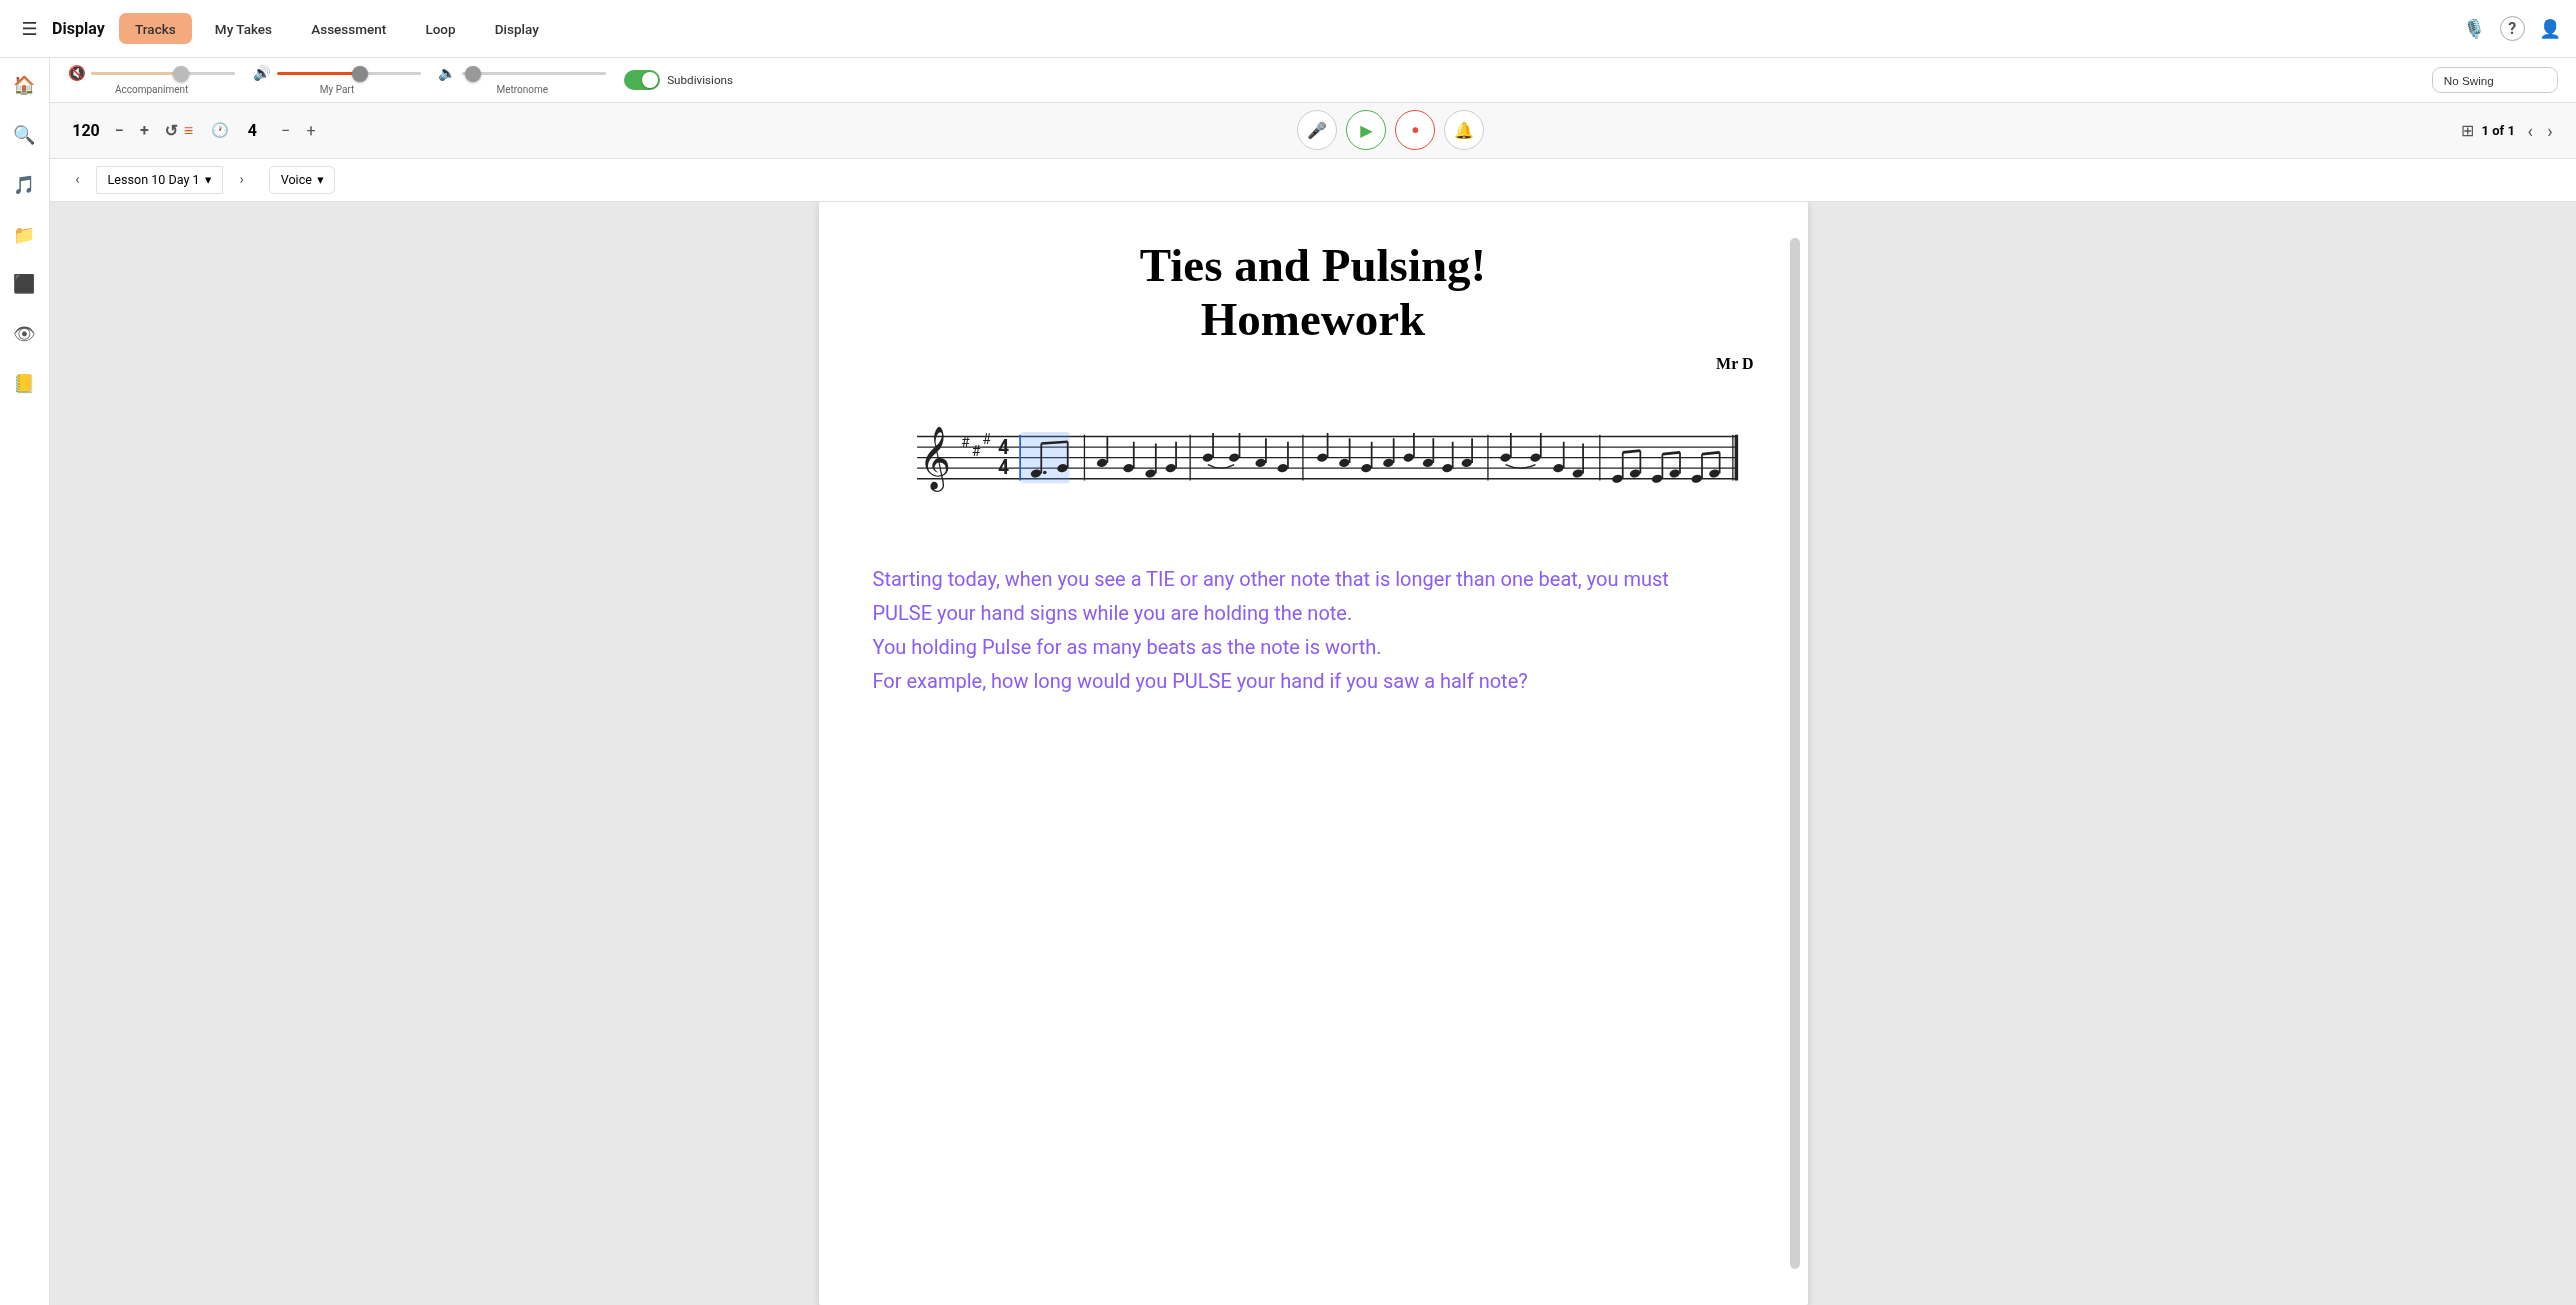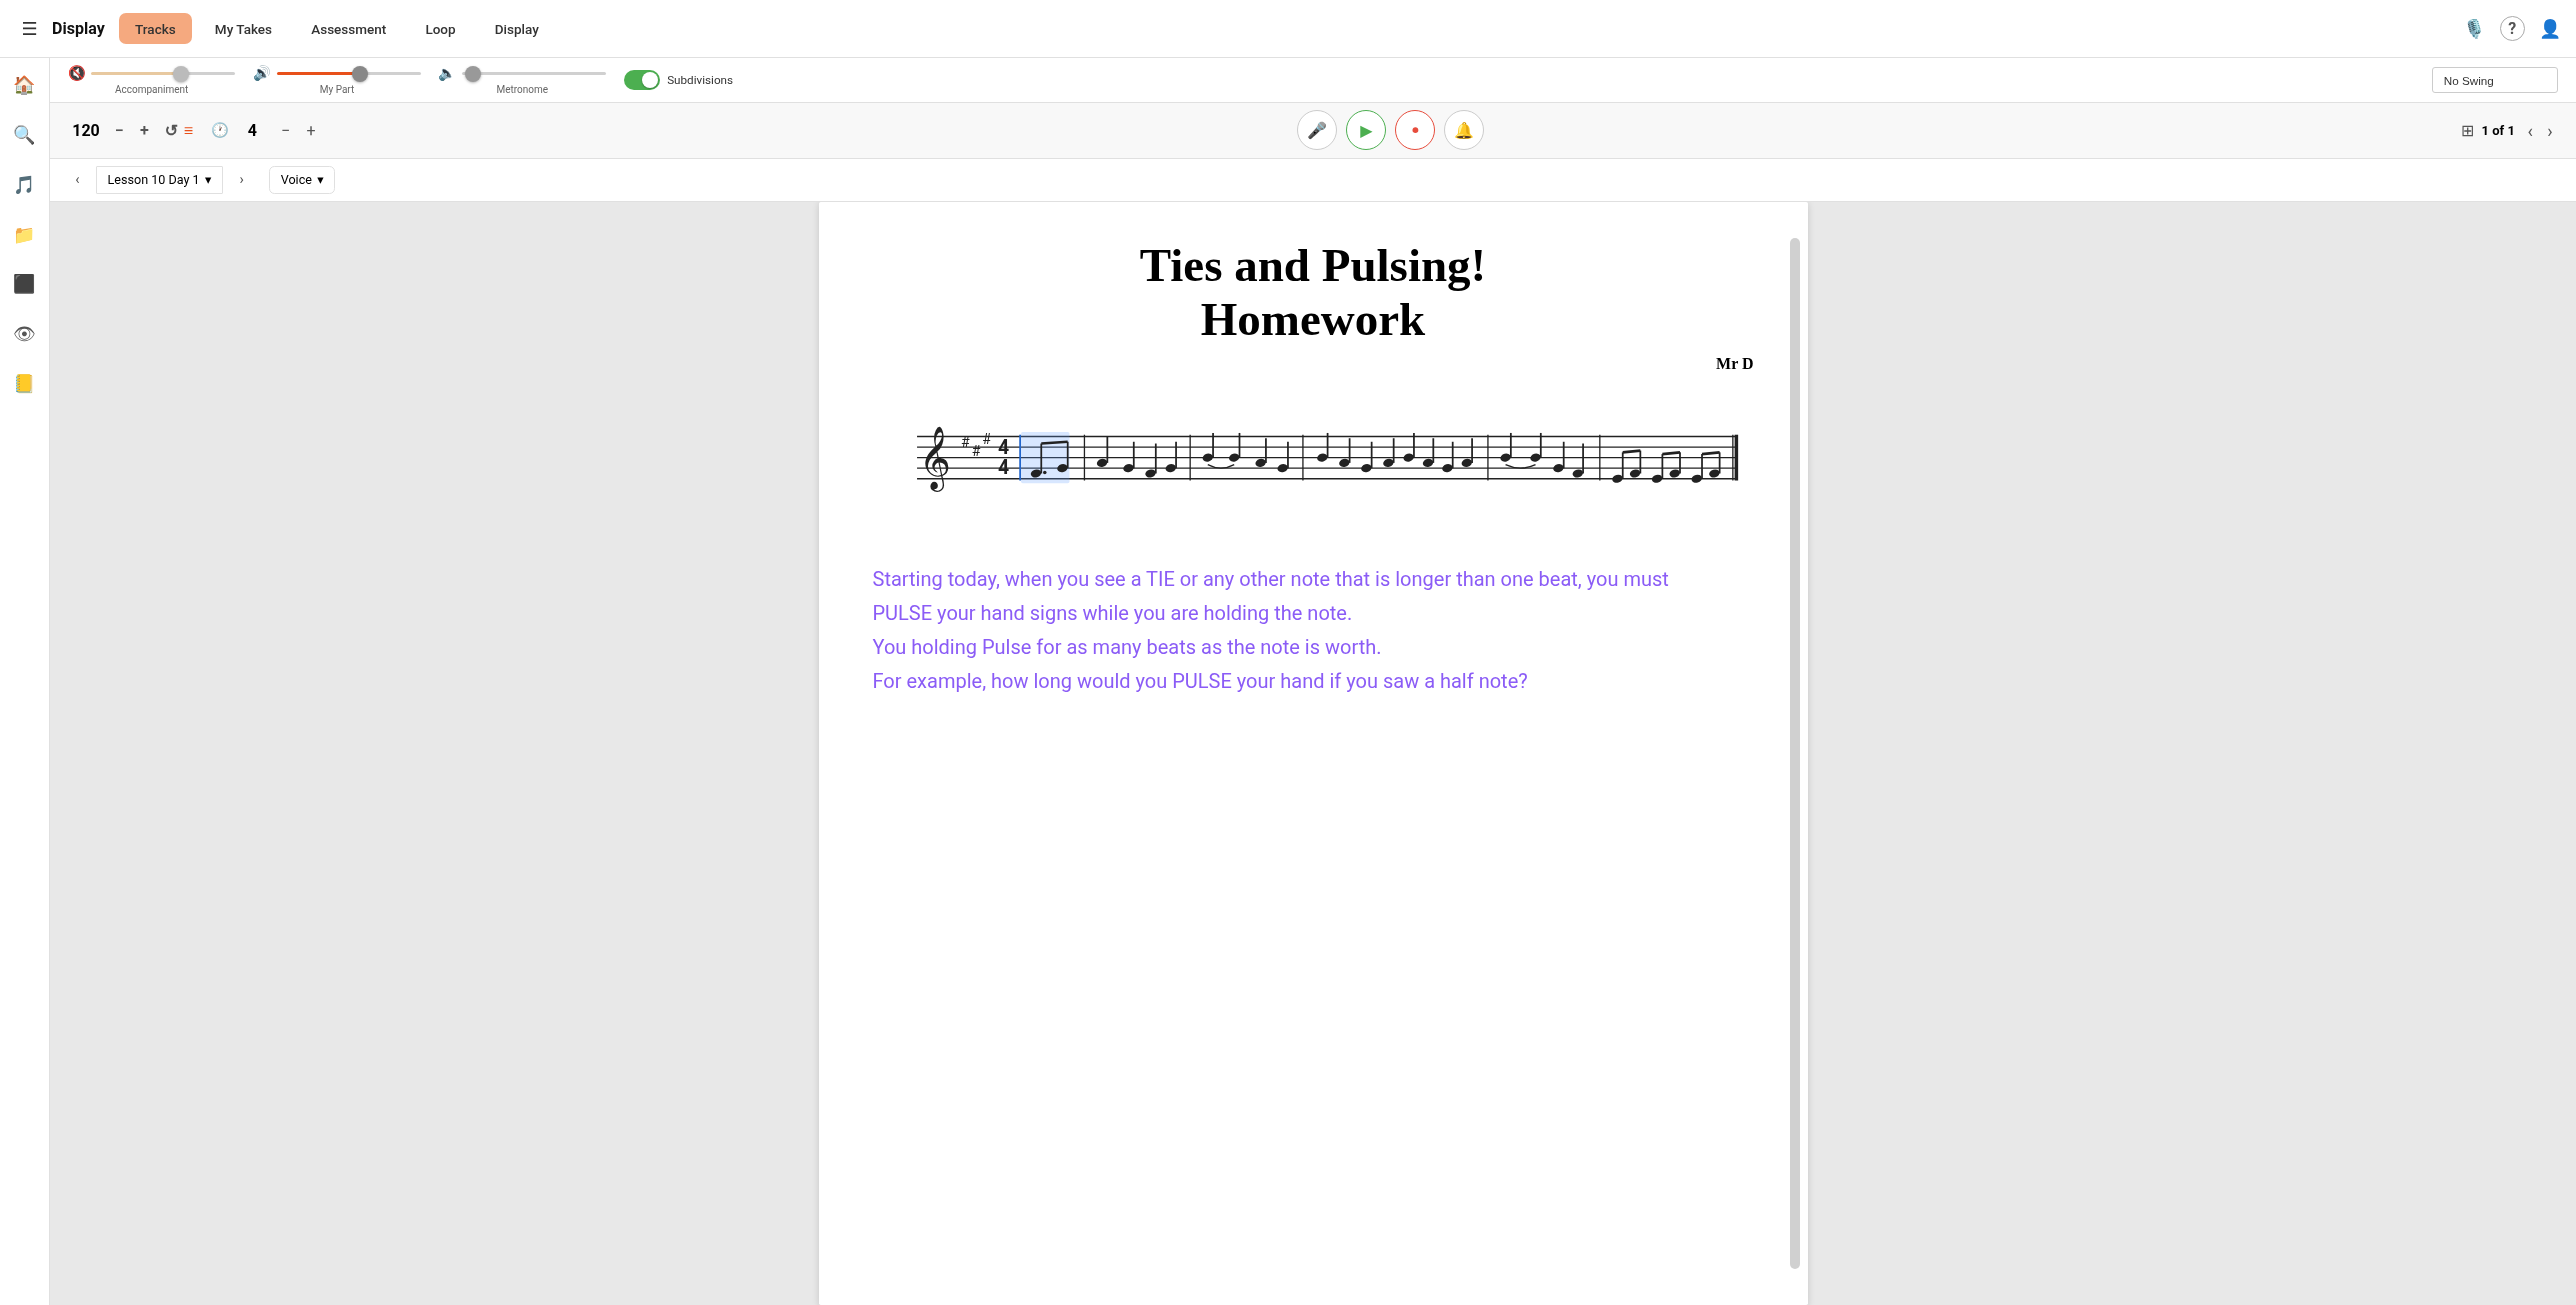--- a/index.html
+++ b/index.html
@@ -65,21 +65,21 @@
       width: 36px; height: 20px; background: #4caf50; border-radius: 10px;
       position: relative; cursor: pointer;
     }
     .toggle-switch::after {
       content: ''; position: absolute; width: 16px; height: 16px; background: #fff;
       border-radius: 50%; top: 1.8px; right: 1.8px; box-shadow: 0 0.9px 1.8px rgba(0,0,0,0.3);
     }
     .subdivisions-label { font-size: 11.7px; color: #333; font-weight: 400; }
 
     .swing-select {
-      padding: 5.4px 27px 5.4px 10.8px; border: 0.9px solid #ccc; border-radius: 3px;
+      padding: 5.4px 27px 5.4px 10.8px; border: 0.9px solid #ccc; border-radius: 9px;
       font-size: 11.7px; color: #333; appearance: none; background: #fff;
       cursor: pointer; min-width: 126px;
     }
 
     
     .playback-bar {
       background: #f8f8f8; border-bottom: 0.9px solid #e0e0e0; padding: 7.2px 18px;
       display: flex; align-items: center; flex-shrink: 0;
     }
     .tempo-section { display: flex; align-items: center; gap: 5.4px; font-size: 14.4px; font-weight: 600; }

